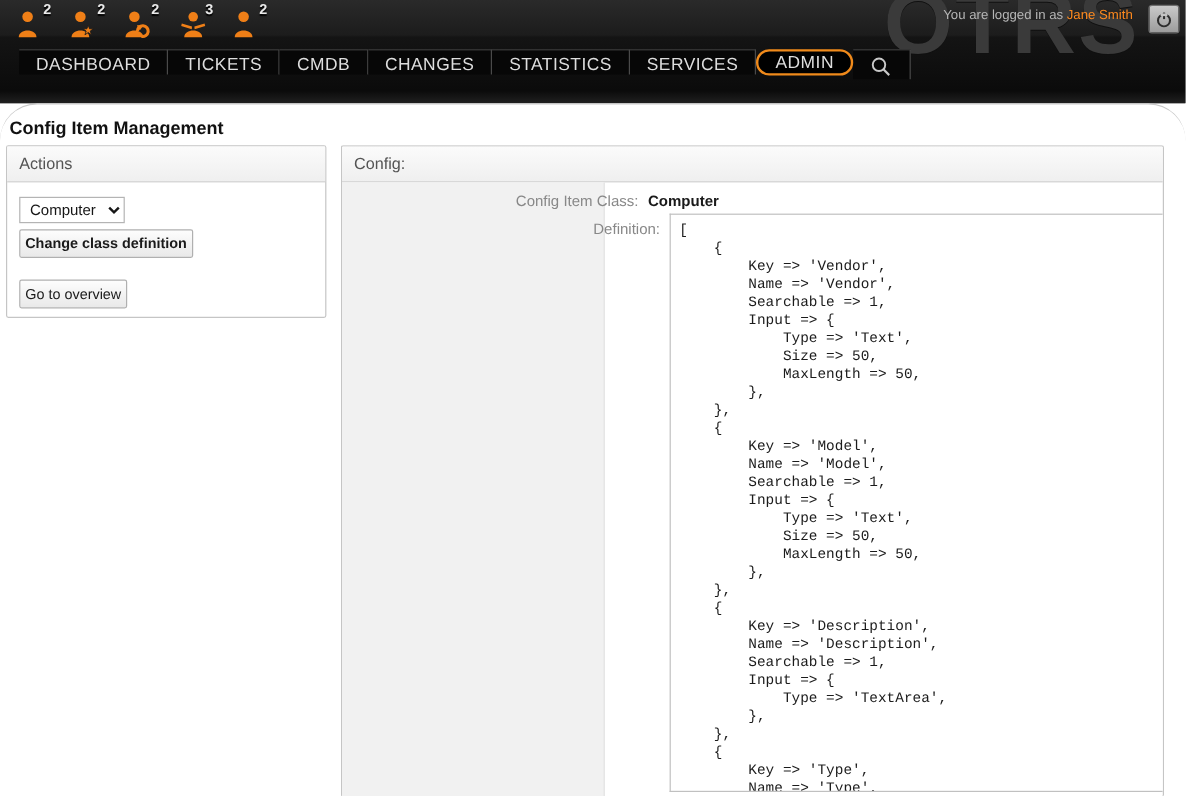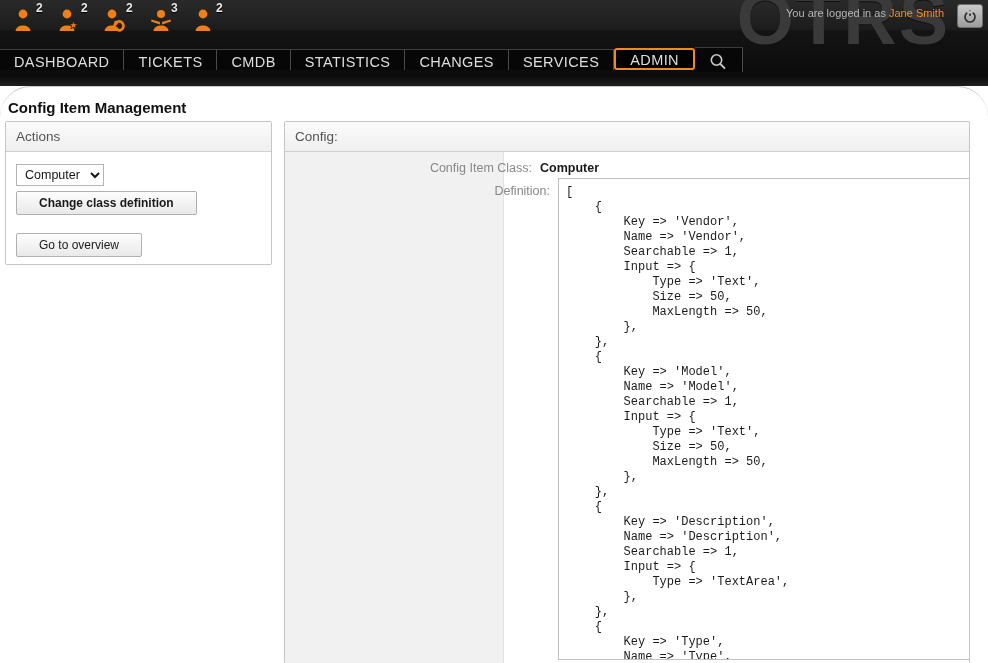--- a/index.html
+++ b/index.html
@@ -63,24 +63,24 @@
     left: 22px; top: -2px;
     font-size: 12px;
     font-weight: bold;
     color: #e9e9e9;
     text-shadow: 0 1px 1px #000;
   }
 
   
   #nav {
     position: absolute;
-    left: 0; top: 41px;
+    left: 16px; top: 41px;
     height: 36px;
     display: flex;
-    align-items: center;
+    align-items: flex-start;
   }
   .nav-item {
     position: relative;
     background: #070707;
     border-right: 1px solid #4a4a4a;
     border-top: 1px solid #3c3c3c;
     padding: 0 14px;
     min-width: 62px;
     display: block;
     cursor: pointer;
@@ -88,21 +88,21 @@
   .nav-item .lbl {
     display: block;
     margin-top: 4px;
     font-size: 14.5px;
     color: #dedede;
     letter-spacing: .4px;
     white-space: nowrap;
   }
   .nav-item.selected {
     border: 2px solid #f08a1b;
-    border-radius: 3px;
+    border-radius: 14px;
     background: #000;
   }
   .nav-item.selected .lbl { margin-top: 2px; }
   #nav-search {
     background: #070707;
     border-top: 1px solid #3c3c3c;
     border-right: 1px solid #4a4a4a;
     width: 48px;
     display: flex; align-items: flex-start; justify-content: center;
     padding-top: 4px;
@@ -160,21 +160,21 @@
   }
   .btn {
     display: inline-block;
     font-family: "Liberation Sans", sans-serif;
     font-size: 12px;
     font-weight: bold;
     color: #1a1a1a;
     background: linear-gradient(to bottom, #fdfdfd, #e9e9e9);
     border: 1px solid #b0b0b0;
     border-radius: 2px;
-    padding: 4px 22px;
+    padding: 4px 4px;
     cursor: pointer;
     white-space: nowrap;
   }
   .btn.normal { font-weight: normal; }
   #btn-change { margin-top: 5px; }
   #btn-overview { margin-top: 18px; }
 
   
   #main-widget {
     position: absolute;
@@ -300,24 +300,24 @@
     <div class="nav-item">
       <span class="lbl">DASHBOARD</span>
     </div>
     <div class="nav-item">
       <span class="lbl">TICKETS</span>
     </div>
     <div class="nav-item">
       <span class="lbl">CMDB</span>
     </div>
     <div class="nav-item">
+      <span class="lbl">CHANGES</span>
+    </div>
+    <div class="nav-item">
       <span class="lbl">STATISTICS</span>
-    </div>
-    <div class="nav-item">
-      <span class="lbl">CHANGES</span>
     </div>
     <div class="nav-item">
       <span class="lbl">SERVICES</span>
     </div>
     <div class="nav-item selected">
       <span class="lbl">ADMIN</span>
     </div>
     <div id="nav-search">
       <svg width="20" height="20" viewBox="0 0 20 20">
         <circle cx="8.5" cy="8" r="5.2" fill="none" stroke="#c9c9c9" stroke-width="1.6"></circle>

